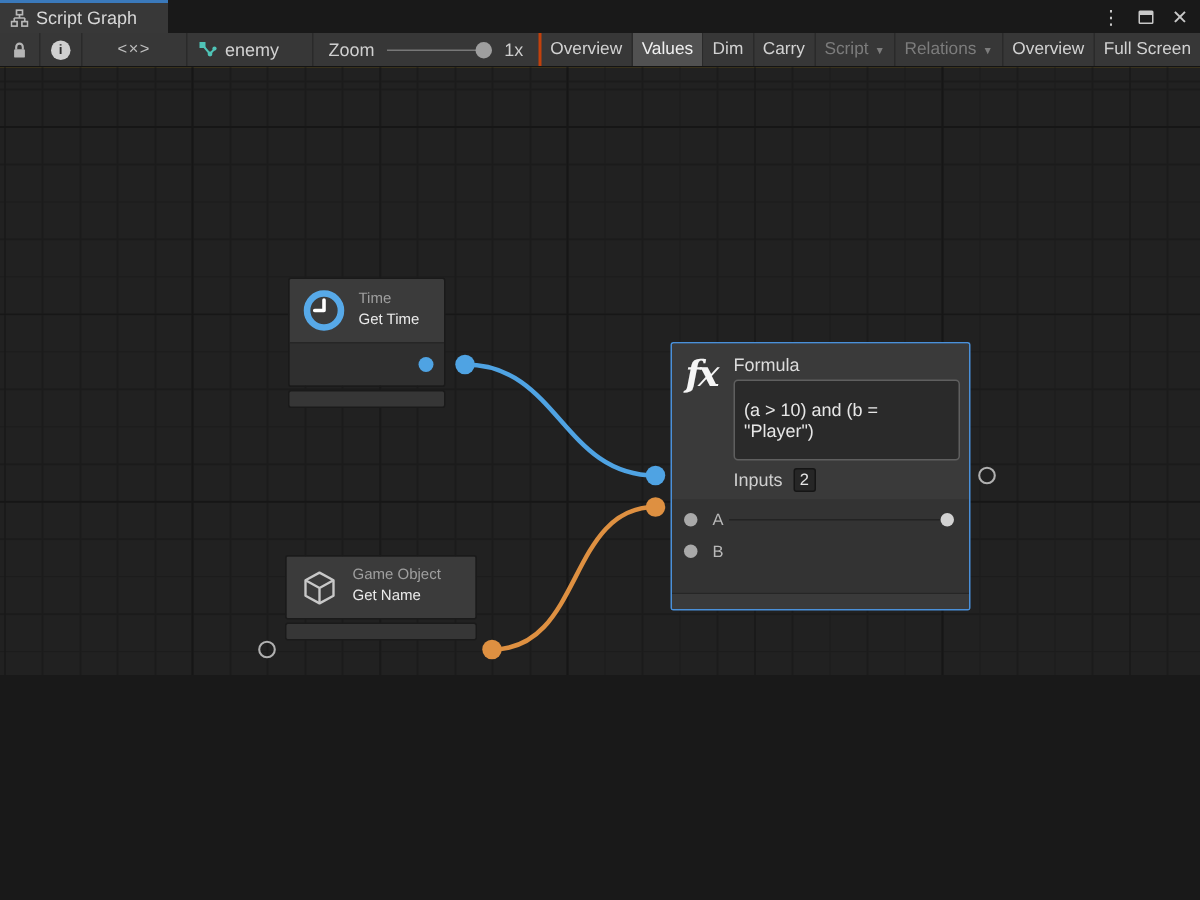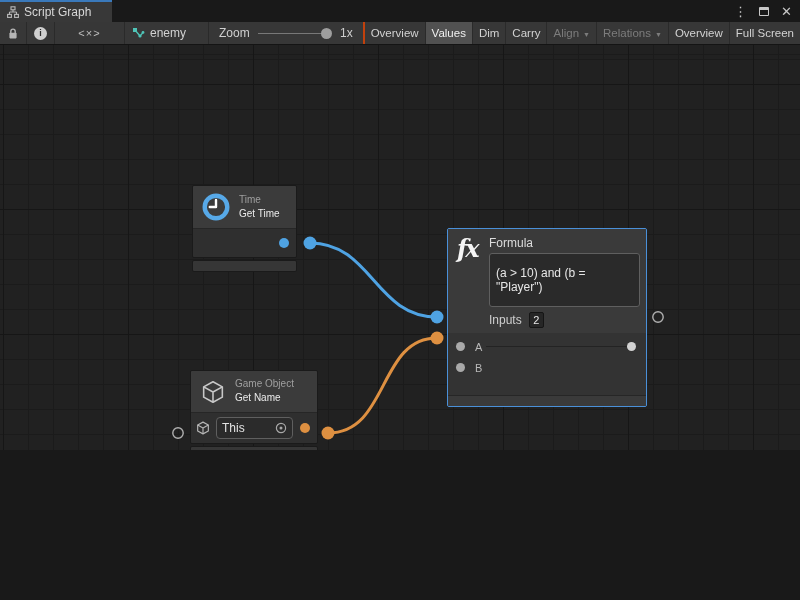--- a/index.html
+++ b/index.html
@@ -153,21 +153,21 @@
     <div class="tbtn active">
         <span>Values</span>
       </div>
     <div class="tbtn">
         <span>Dim</span>
       </div>
     <div class="tbtn">
         <span>Carry</span>
       </div>
     <div class="tbtn disabled">
-      <span>Align</span>
+      <span>Script</span>
       <span class="dd-arrow">▼</span>
     </div>
     <div class="tbtn disabled">
       <span>Relations</span>
       <span class="dd-arrow">▼</span>
     </div>
     <div class="tbtn">
         <span>Overview</span>
       </div>
     <div class="tbtn" style="border-right:none;">
@@ -203,36 +203,20 @@
             <g fill="none" stroke="#c8c8c8" stroke-width="1.7" stroke-linejoin="round">
               <path d="M15 4 L25 9.5 V20.5 L15 26 L5 20.5 V9.5 Z"></path>
               <path d="M5 9.5 L15 15 L25 9.5 M15 15 V26"></path>
             </g>
           </svg>
           <div>
             <div class="n-kicker">Game Object</div>
             <div class="n-title">Get Name</div>
           </div>
         </div>
-        <div class="n-body">
-          <svg width="16" height="16" viewBox="0 0 30 30">
-            <g fill="none" stroke="#b5b5b5" stroke-width="2.2" stroke-linejoin="round">
-              <path d="M15 4 L25 9.5 V20.5 L15 26 L5 20.5 V9.5 Z"></path>
-              <path d="M5 9.5 L15 15 L25 9.5 M15 15 V26"></path>
-            </g>
-          </svg>
-          <span class="obj-field">
-            <span class="val">This</span>
-            <svg width="12" height="12" viewBox="0 0 12 12">
-              <circle cx="6" cy="6" r="4.6" fill="none" stroke="#a8a8a8" stroke-width="1.2"></circle>
-              <circle cx="6" cy="6" r="1.5" fill="#a8a8a8"></circle>
-            </svg>
-          </span>
-          <span class="dot port-name-out"></span>
-        </div>
       </div>
       <div class="n-footer"></div>
     </div>
 
     <div class="node node-formula">
       <div class="f-header">
         <span class="fx-glyph">fx</span>
         <div class="f-title">Formula</div>
         <div class="f-field">(a &gt; 10) and (b = "Player")</div>
         <div class="f-inputs">

